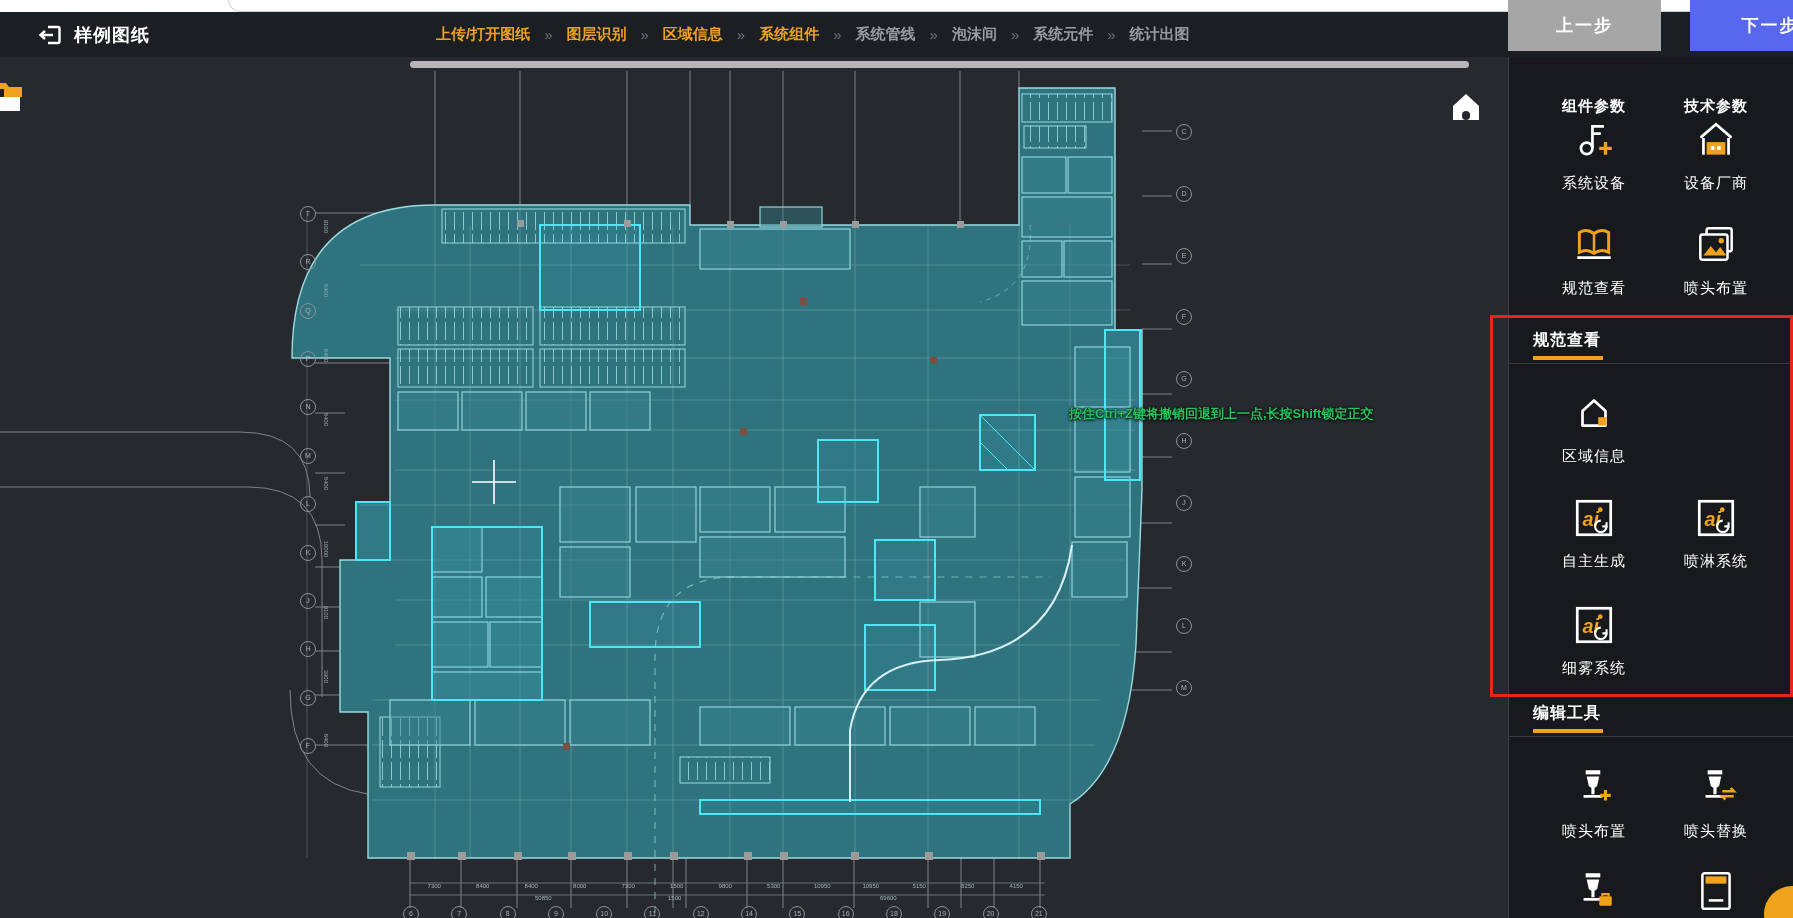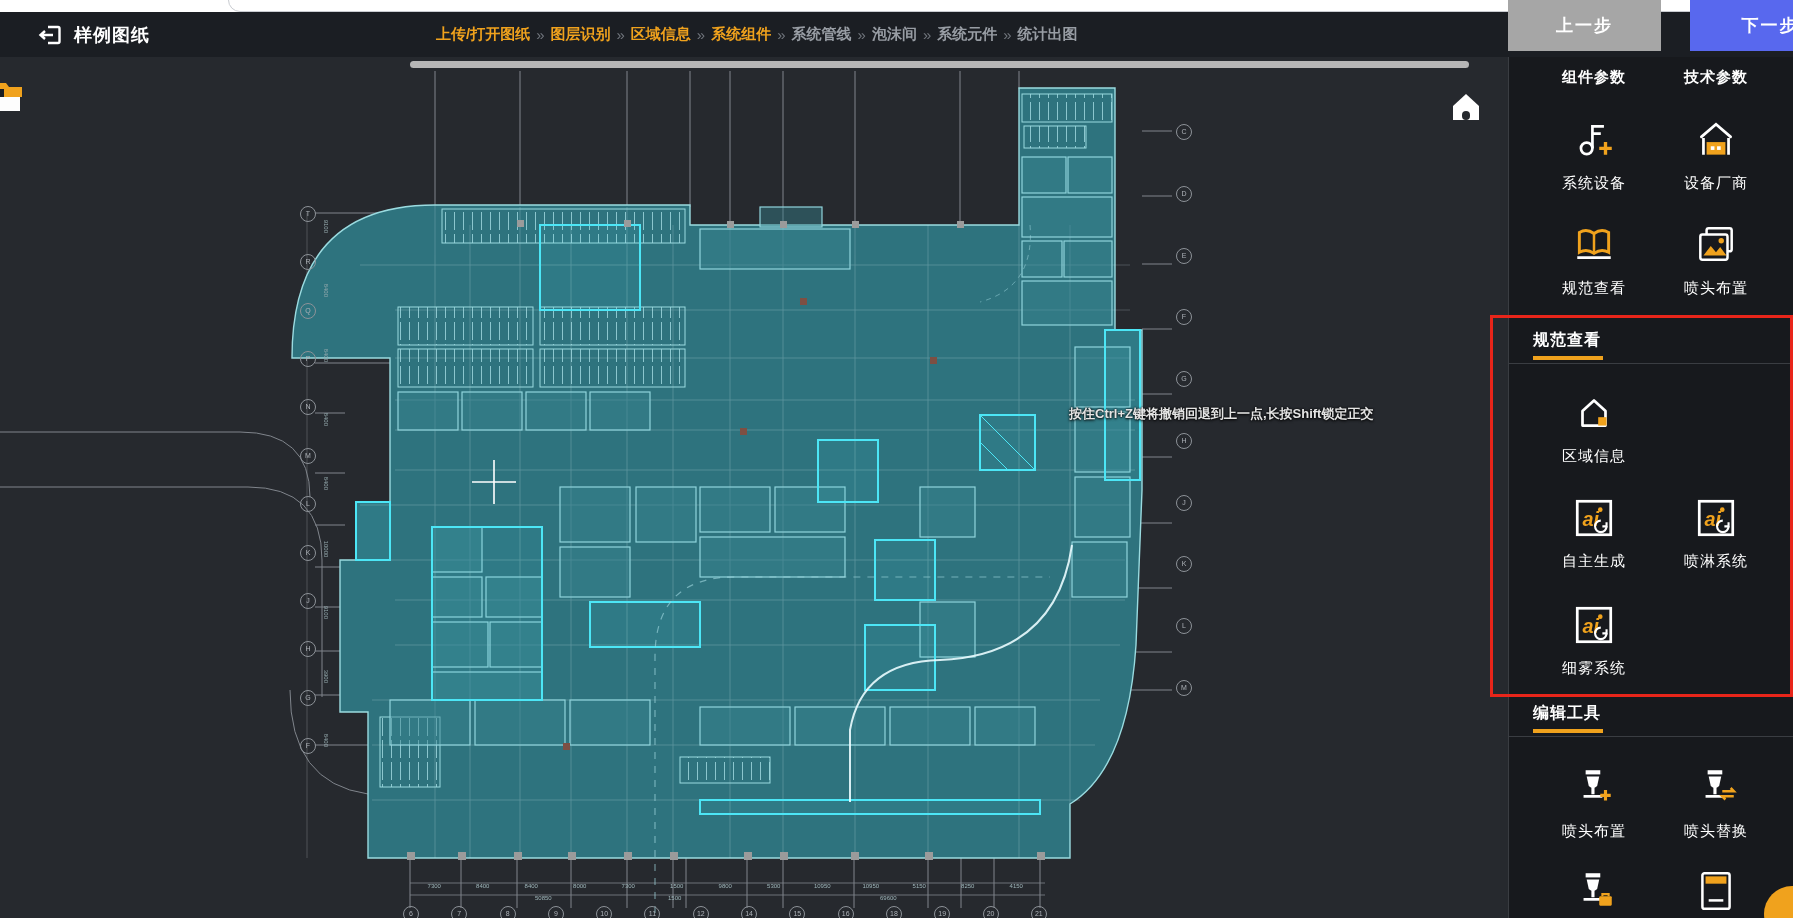--- a/index.html
+++ b/index.html
@@ -9,33 +9,33 @@
   
   .browser-strip{position:absolute;left:0;top:0;width:1793px;height:12px;background:#fff;}
   .omnibox-edge{position:absolute;left:228px;top:-14px;width:1502px;height:24px;
       border:1px solid #c9ccd1;border-radius:12px;background:#fff;}
 
   
   .toolbar{position:absolute;left:0;top:12px;width:1793px;height:45px;background:#1b1e23;
       display:flex;align-items:center;}
   .tb-left{display:flex;align-items:center;gap:12px;margin-left:38px;}
   .app-title{color:#fff;font-size:18px;font-weight:700;letter-spacing:1px;white-space:nowrap;}
-  .crumbs{position:absolute;left:436px;top:0;height:45px;display:flex;align-items:center;gap:6px;white-space:nowrap;}
+  .crumbs{position:absolute;left:436px;top:0;height:45px;display:flex;align-items:center;gap:14px;white-space:nowrap;}
   .crumb{font-size:15px;font-weight:700;color:#989da4;}
   .crumb.on{color:#f0a21d;}
   .sep{color:#70757c;font-size:15px;}
   .btn{position:absolute;top:0;height:51px;border:none;color:#fff;font-size:17px;font-weight:600;
       letter-spacing:2px;cursor:pointer;z-index:6;font-family:inherit;}
   .btn-prev{left:1508px;width:153px;background:#a6a6a6;}
   .btn-next{left:1690px;width:160px;background:#5868ee;}
 
   
   .canvas{position:absolute;left:0;top:57px;width:1508px;height:861px;background:#26292e;overflow:hidden;}
   .hscroll{position:absolute;left:410px;top:4px;width:1059px;height:7px;background:#b6b6b6;border-radius:4px;}
-  .tooltip{position:absolute;left:1069px;top:348px;color:#e5e5e5;font-size:13px;font-weight:700;
+  .tooltip{position:absolute;left:1069px;top:348px;color:#22c55e;font-size:13px;font-weight:700;
       text-shadow:0 1px 3px #000,0 0 2px #000;white-space:nowrap;}
   .home-btn{position:absolute;left:1449px;top:34px;width:34px;height:32px;}
   .folder-btn{position:absolute;left:-8px;top:18px;width:34px;height:40px;}
   .crosshair{position:absolute;left:472px;top:403px;width:44px;height:44px;}
 
   .axis-row{position:absolute;left:403px;top:849px;width:644px;display:flex;justify-content:space-between;}
   .axis-row .bub{width:14px;height:14px;border:1px solid #8d9298;border-radius:50%;color:#aeb3b9;
       font-size:7px;line-height:14px;text-align:center;flex:none;}
   .axis-col{position:absolute;left:300px;top:149px;height:548px;display:flex;flex-direction:column;justify-content:space-between;}
   .axis-col .bub{width:14px;height:14px;border:1px solid #8d9298;border-radius:50%;color:#aeb3b9;
@@ -47,21 +47,21 @@
   .dim-row span{width:48.5px;text-align:center;color:#9fb6ba;font-size:6px;flex:none;}
   .dim-tot span{position:absolute;color:#9fb6ba;font-size:6px;top:838px;}
 
   
   .sidebar{position:absolute;left:1508px;top:57px;width:285px;height:861px;background:#17191d;
       border-left:1px solid #3a3d42;}
   .srow{position:absolute;left:24px;width:244px;display:grid;grid-template-columns:1fr 1fr;}
   .tool{display:flex;flex-direction:column;align-items:center;gap:11px;cursor:pointer;background:none;border:none;padding:0;font-family:inherit;}
   .tool .lbl{color:#fff;font-size:15px;font-weight:400;letter-spacing:1px;white-space:nowrap;}
   .top-labels{top:11px;}
-  .top-labels .lbl{color:#fff;font-size:15px;font-weight:600;letter-spacing:1px;text-align:center;}
+  .top-labels .lbl{color:#fff;font-size:15px;font-weight:600;letter-spacing:1px;text-align:center;margin-top:29px;}
   .sec-head{position:absolute;left:24px;right:8px;}
   .sec-head .t{color:#fff;font-size:16px;font-weight:700;letter-spacing:1px;}
   .sec-head .u{width:70px;height:4px;background:#f0a21d;margin-top:5px;}
   .sec-head .d{position:absolute;left:-24px;right:-8px;height:1px;background:#3a3d42;margin-top:3px;}
   .redbox{position:absolute;left:-19px;top:258px;width:297px;height:376px;border:3px solid #e8251a;z-index:4;pointer-events:none;}
   .fab{position:absolute;left:1764px;top:886px;width:56px;height:56px;border-radius:50%;background:#f0a21d;z-index:7;}
 
   svg text{font-family:"Liberation Sans","DejaVu Sans",sans-serif;}
 </style>
 </head>

